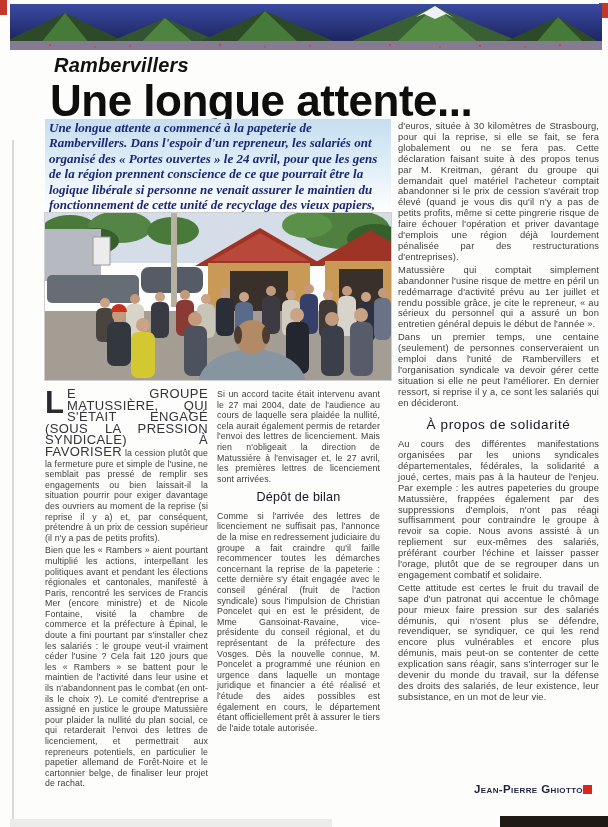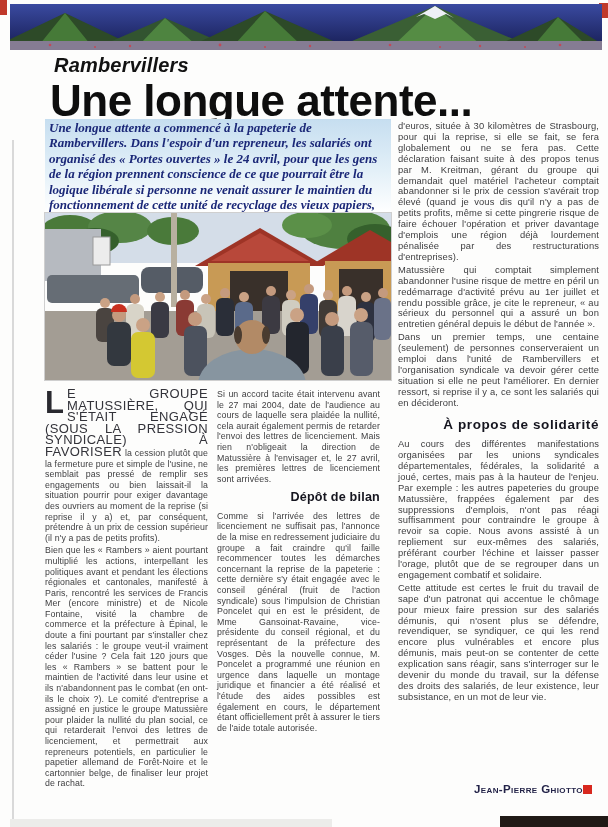--- a/index.html
+++ b/index.html
@@ -48,22 +48,22 @@
   .col-left{left:45px;top:389px;width:163px;}
   .col-mid{left:217px;top:389px;width:163px;}
   .col-right{left:398px;top:121px;width:201px;font-size:9.4px;line-height:10.9px;}
 
   .dropcap{
     float:left;font-size:31px;line-height:27px;font-weight:bold;
     color:#2a2a30;padding:0 3px 0 0;
   }
   .smallcaps{font-size:13px;letter-spacing:.4px;color:#33333a;}
   .subhead{
-    margin:7px 0 6px 0;text-align:right;
-    font-size:12.6px;line-height:13.5px;font-weight:bold;color:#15151f;
+    margin:7px 0 6px 0;text-align:center;
+    font-size:12.6px;line-height:13.5px;font-weight:normal;color:#15151f;
     letter-spacing:.2px;
   }
   .col-right .subhead{font-size:13.5px;margin:9px 0 8px 0;letter-spacing:.6px;}
   .question{margin-top:10px !important;}
 
   .byline{
     position:absolute;right:16px;top:783px;
     font-weight:bold;font-size:11.5px;color:#232348;
     font-variant:small-caps;letter-spacing:.4px;
     display:flex;align-items:center;

